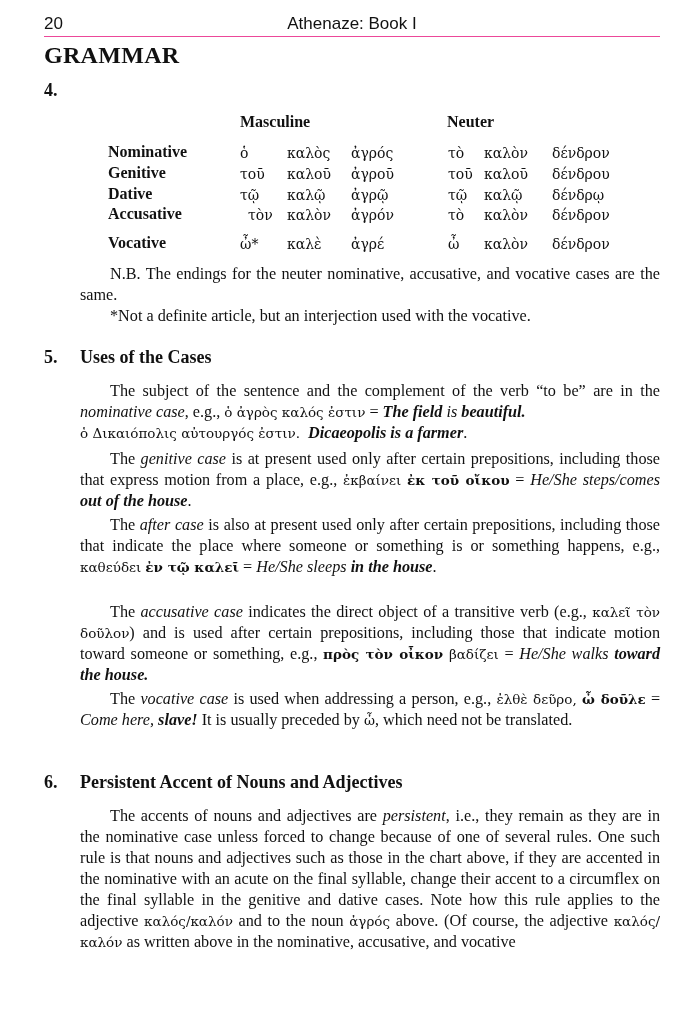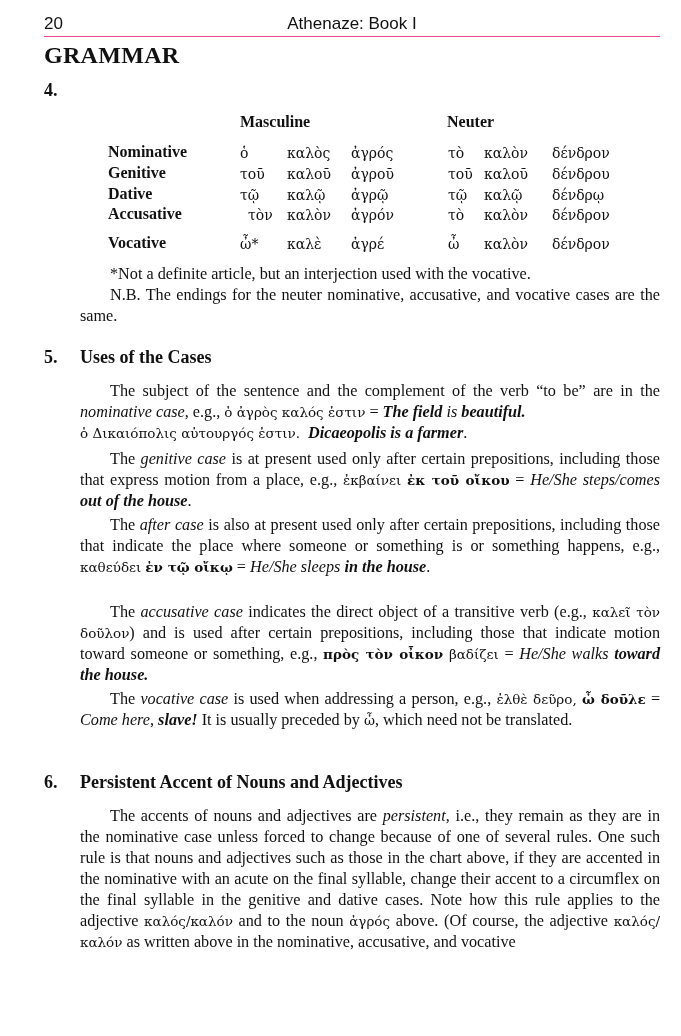--- a/index.html
+++ b/index.html
@@ -91,39 +91,39 @@
   <div class="abs case-label" style="left:108px; top:234px;">Vocative</div>
   <div class="abs gk" style="left:240px; top:236px;">ὦ*</div>
   <div class="abs gk" style="left:287px; top:236px;">καλὲ</div>
   <div class="abs gk" style="left:351px; top:236px;">ἀγρέ</div>
   <div class="abs gk" style="left:448px; top:236px;">ὦ</div>
   <div class="abs gk" style="left:484px; top:236px;">καλὸν</div>
   <div class="abs gk" style="left:552px; top:236px;">δένδρον</div>
 </div>
 
 <div class="abs para" style="top:264px;">
+  <p>N.B.  The endings for the neuter nominative, accusative, and vocative cases are the same.</p>
   <p style="text-align:left;">*Not a definite article, but an interjection used with the vocative.</p>
-  <p>N.B.  The endings for the neuter nominative, accusative, and vocative cases are the same.</p>
 </div>
 
 <div class="abs sec-head" style="left:44px; top:347px; width:600px; height:22px;">
   <span class="num">5.</span>
   <span class="ttl">Uses of the Cases</span>
 </div>
 
 <div class="abs para" style="top:381px;">
   <p><span>The subject of the sentence and the complement of the verb “to be” are in the </span><em>nominative case</em><span>, e.g., </span><span class="gkin">ὁ ἀγρὸς καλός ἐστιν</span><span> = </span><span class="bi">The field</span><em> is </em><span class="bi">beautiful.</span><br><span class="gkin">ὁ Δικαιόπολις αὐτουργός ἐστιν.</span>&nbsp;&nbsp;<span class="bi">Dicaeopolis is a farmer</span><span>.</span></p>
 </div>
 
 <div class="abs para" style="top:449px;">
   <p><span>The </span><em>genitive case</em><span> is at present used only after certain prepositions, including those that express motion from a place, e.g., </span><span class="gkin">ἐκβαίνει</span> <span class="gkb">ἐκ τοῦ οἴκου</span><span> = </span><em>He/She steps/comes</em> <span class="bi">out of the house</span><span>.</span></p>
 </div>
 
 <div class="abs para" style="top:515px;">
-  <p><span>The </span><em>after case</em><span> is also at present used only after certain prepositions, including those that indicate the place where someone or something is or something happens, e.g., </span><span class="gkin">καθεύδει</span> <span class="gkb">ἐν τῷ οἴκῳ</span><span> = </span><em>He/She sleeps</em> <span class="bi">in the house</span><span>.</span></p>
+  <p><span>The </span><em>after case</em><span> is also at present used only after certain prepositions, including those that indicate the place where someone or something is or something happens, e.g., </span><span class="gkin">καθεύδει</span> <span class="gkb">ἐν τῷ καλεῖ</span><span> = </span><em>He/She sleeps</em> <span class="bi">in the house</span><span>.</span></p>
 </div>
 
 <div class="abs para" style="top:602px;">
   <p><span>The </span><em>accusative case</em><span> indicates the direct object of a transitive verb (e.g., </span><span class="gkin">καλεῖ τὸν δοῦλον</span><span>) and is used after certain prepositions, including those that indicate motion toward someone or something, e.g., </span><span class="gkb">πρὸς τὸν οἶκον</span> <span class="gkin">βαδίζει</span><span> = </span><em>He/She walks</em> <span class="bi">toward the house.</span></p>
 </div>
 
 <div class="abs para" style="top:689px;">
   <p><span>The </span><em>vocative case</em><span> is used when addressing a person, e.g., </span><span class="gkin">ἐλθὲ δεῦρο,</span> <span class="gkb">ὦ δοῦλε</span><span> = </span><em>Come here, </em><span class="bi">slave!</span><span>  It is usually preceded by </span><span class="gkin">ὦ</span><span>, which need not be translated.</span></p>
 </div>
 

